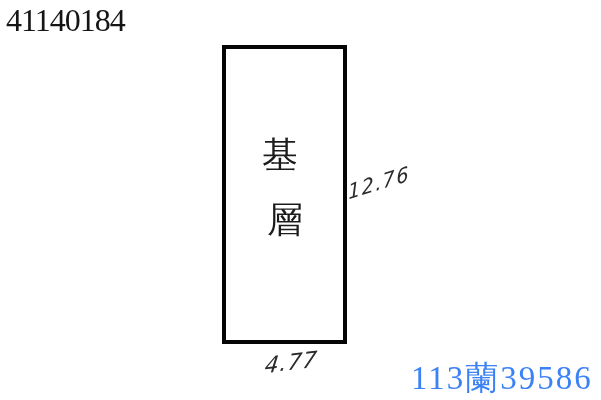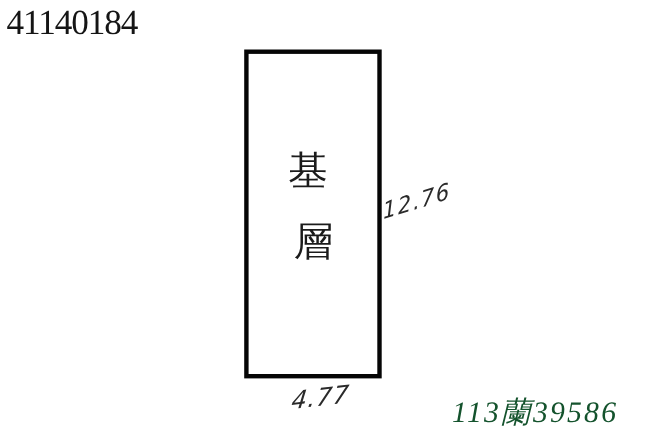--- a/index.html
+++ b/index.html
@@ -76,26 +76,25 @@
     top: 355px;
     font-size: 22px;
     letter-spacing: 1px;
     transform: rotate(-7deg) skewX(-14deg);
     transform-origin: left center;
   }
   .reference-number {
     position: absolute;
     left: 411px;
     top: 362px;
-    font-size: 27px;
+    font-size: 33px;
     line-height: 1;
     letter-spacing: 2px;
-    color: #14532d;
+    color: #3b82f6;
     white-space: nowrap;
-    font-style: italic;
   }
 </style>
 </head>
 <body>
 
 <div class="page">
 
   <div class="case-number">41140184</div>
 
   <div class="building-outline">

